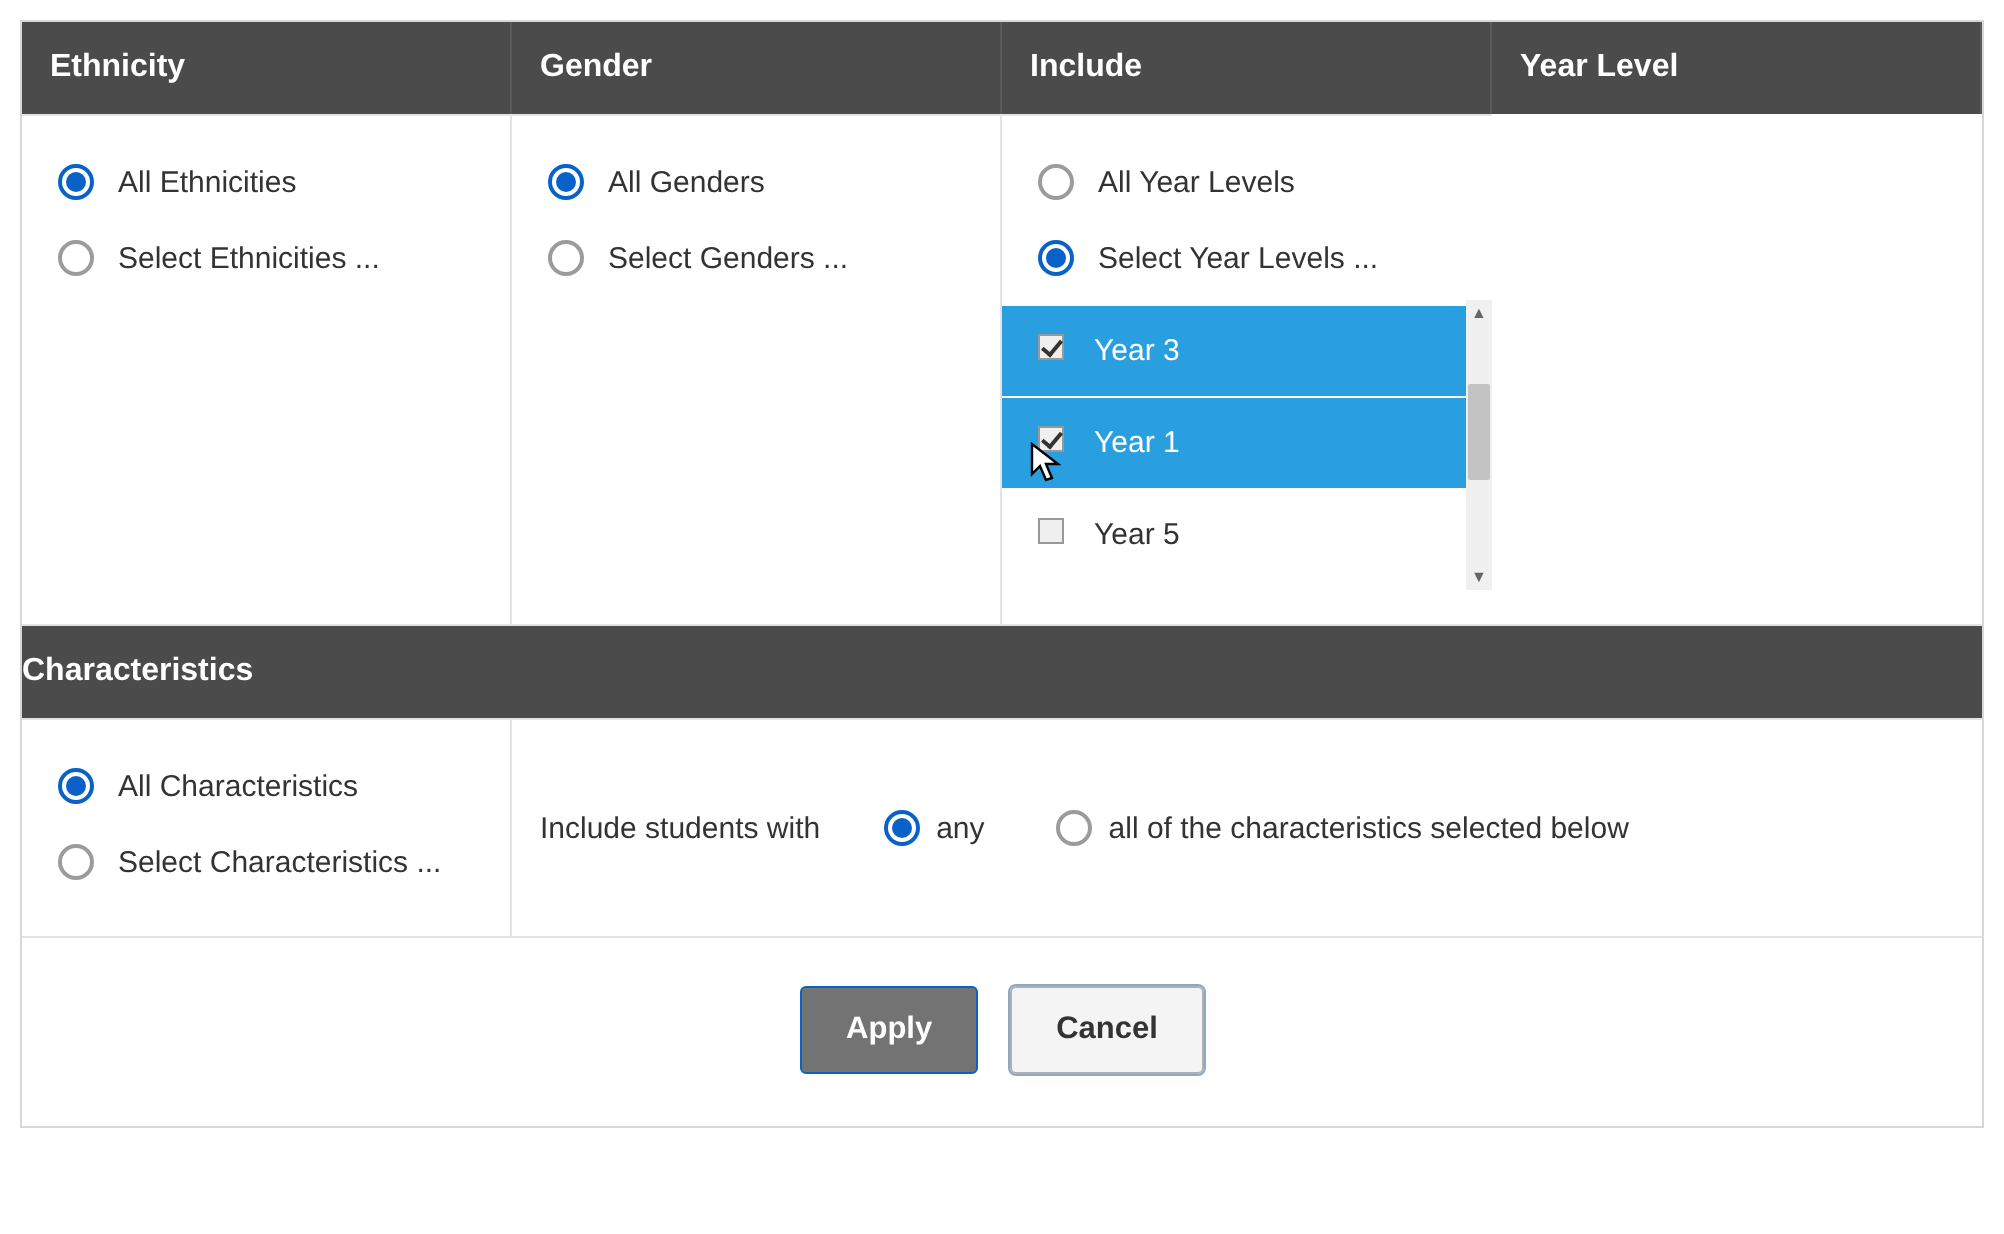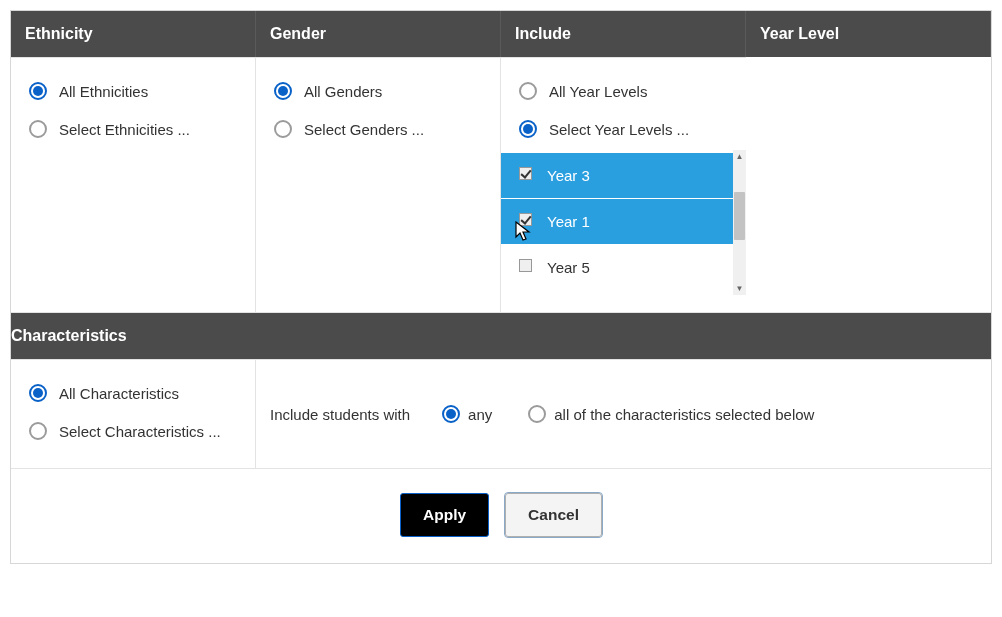--- a/index.html
+++ b/index.html
@@ -174,21 +174,21 @@
   }
   .btn {
     font-size: 15.5px;
     font-weight: 600;
     padding: 12px 22px;
     border-radius: 3px;
     cursor: pointer;
     border: 1px solid transparent;
   }
   .btn-primary {
-    background: #000000;
+    background: #737373;
     color: #fff;
     border-color: #0a62c9;
   }
   .btn-secondary {
     background: #f4f4f4;
     color: #333;
     border-color: #b0b0b0;
     outline: 1px solid #8aa9c7;
   }
   .cursor {

